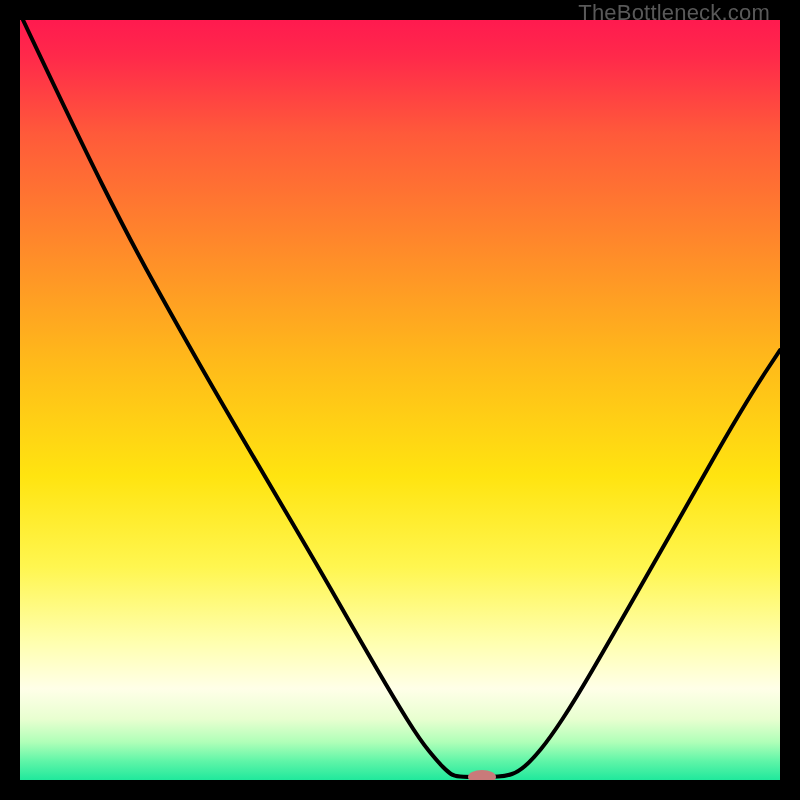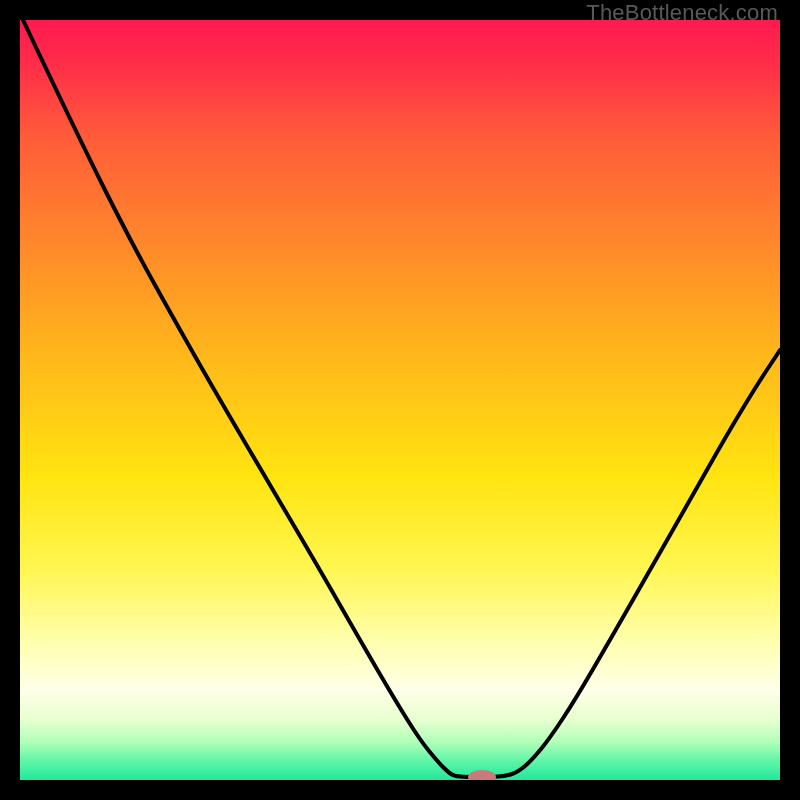--- a/index.html
+++ b/index.html
@@ -14,21 +14,21 @@
     position: absolute;
     left: 20px;
     top: 20px;
     width: 760px;
     height: 760px;
     background: #000;
   }
   .watermark {
     position: absolute;
     top: 0px;
-    right: 22px;
+    right: 30px;
     font-family: Arial, Helvetica, sans-serif;
     font-size: 22px;
     font-weight: 500;
     color: #595959;
     letter-spacing: 0.2px;
   }
   .plot-svg {
     position: absolute;
     left: 20px;
     top: 20px;

